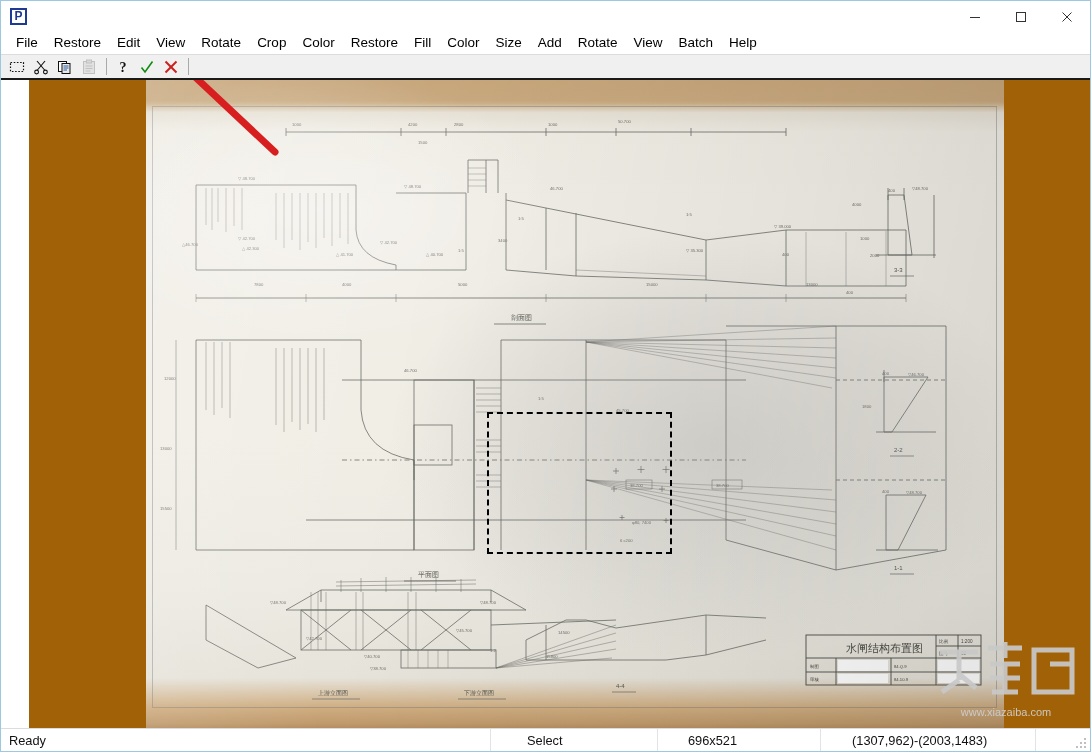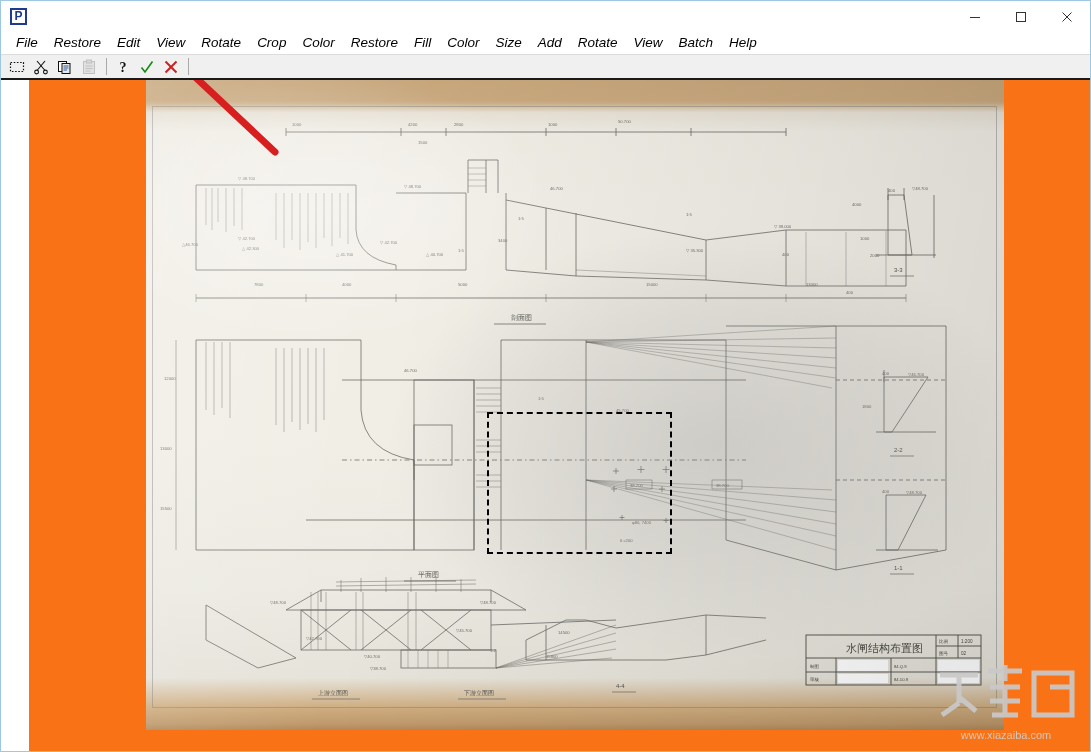--- a/index.html
+++ b/index.html
@@ -36,21 +36,20 @@
     width:46px;height:31px;display:flex;align-items:center;justify-content:center;
     color:#222;font-size:13px;
   }
   .win-btn svg{display:block;}
 
   
   .menubar{
     height:21px;min-height:21px;background:#ffffff;
     display:flex;align-items:center;padding-left:7px;
     position:relative;
-    font-style:italic;
   }
   .menu-item{
     font-size:13.5px;color:#000;padding:1px 8px 2px 8px;white-space:nowrap;
     line-height:16px;
   }
 
   
   .toolbar{
     height:26px;min-height:26px;background:#f0f0f0;
     border-top:1px solid #dcdcdc;
@@ -60,21 +59,21 @@
   }
   .tb-btn{
     width:22px;height:21px;display:flex;align-items:center;justify-content:center;
     margin-right:2px;
   }
   .tb-sep{width:1px;height:17px;background:#a9a9a9;margin:0 5px 0 4px;}
   .tb-icon{display:block;}
 
   
   .canvas-wrap{
-    flex:1;background:#f97316;position:relative;overflow:hidden;margin-left:28px;
+    flex:1;background:#a16207;position:relative;overflow:hidden;margin-left:28px;
   }
   
   .photo{
     position:absolute;left:117px;top:0px;width:858px;height:650px;
     background:
       
       linear-gradient(180deg,#c7a67b 0%,#c8a87e 3.2%,#cbb088 3.6%,#e6e0d4 5.0%,#efece4 8%,#f1eee7 20%,#f1eee6 55%,#eceae2 78%,#e6e3da 92%,#cfae82 96.5%,#c09a6c 99%,#b08a5c 100%);
     overflow:hidden;
   }
   
@@ -614,14 +613,31 @@
     </svg>
 
     <svg class="annot-arrow" viewBox="0 0 1091 752">
       <g transform="translate(0,-77)">
         <line x1="246" y1="149" x2="147" y2="56" stroke="#d81f1f" stroke-width="7" stroke-linecap="round"></line>
         <path d="M133 44 L161 56 L146 62 L150 75 Z" fill="#d81f1f"></path>
       </g>
     </svg>
   </div>
 
+  <div class="statusbar">
+    <div class="sb-pane sb-ready">Ready</div>
+    <div class="sb-pane sb-mode">Select</div>
+    <div class="sb-pane sb-size">696x521</div>
+    <div class="sb-pane sb-coords">(1307,962)-(2003,1483)</div>
+    <div class="sb-pane sb-rest"></div>
+    <svg class="sb-grip" viewBox="0 0 14 14">
+      <g fill="#c0c0c0">
+        <rect x="10" y="2" width="2" height="2"></rect>
+        <rect x="6" y="6" width="2" height="2"></rect>
+          <rect x="10" y="6" width="2" height="2"></rect>
+        <rect x="2" y="10" width="2" height="2"></rect>
+          <rect x="6" y="10" width="2" height="2"></rect>
+          <rect x="10" y="10" width="2" height="2"></rect>
+      </g>
+    </svg>
+  </div>
 
 </div>
 
 </body></html>

